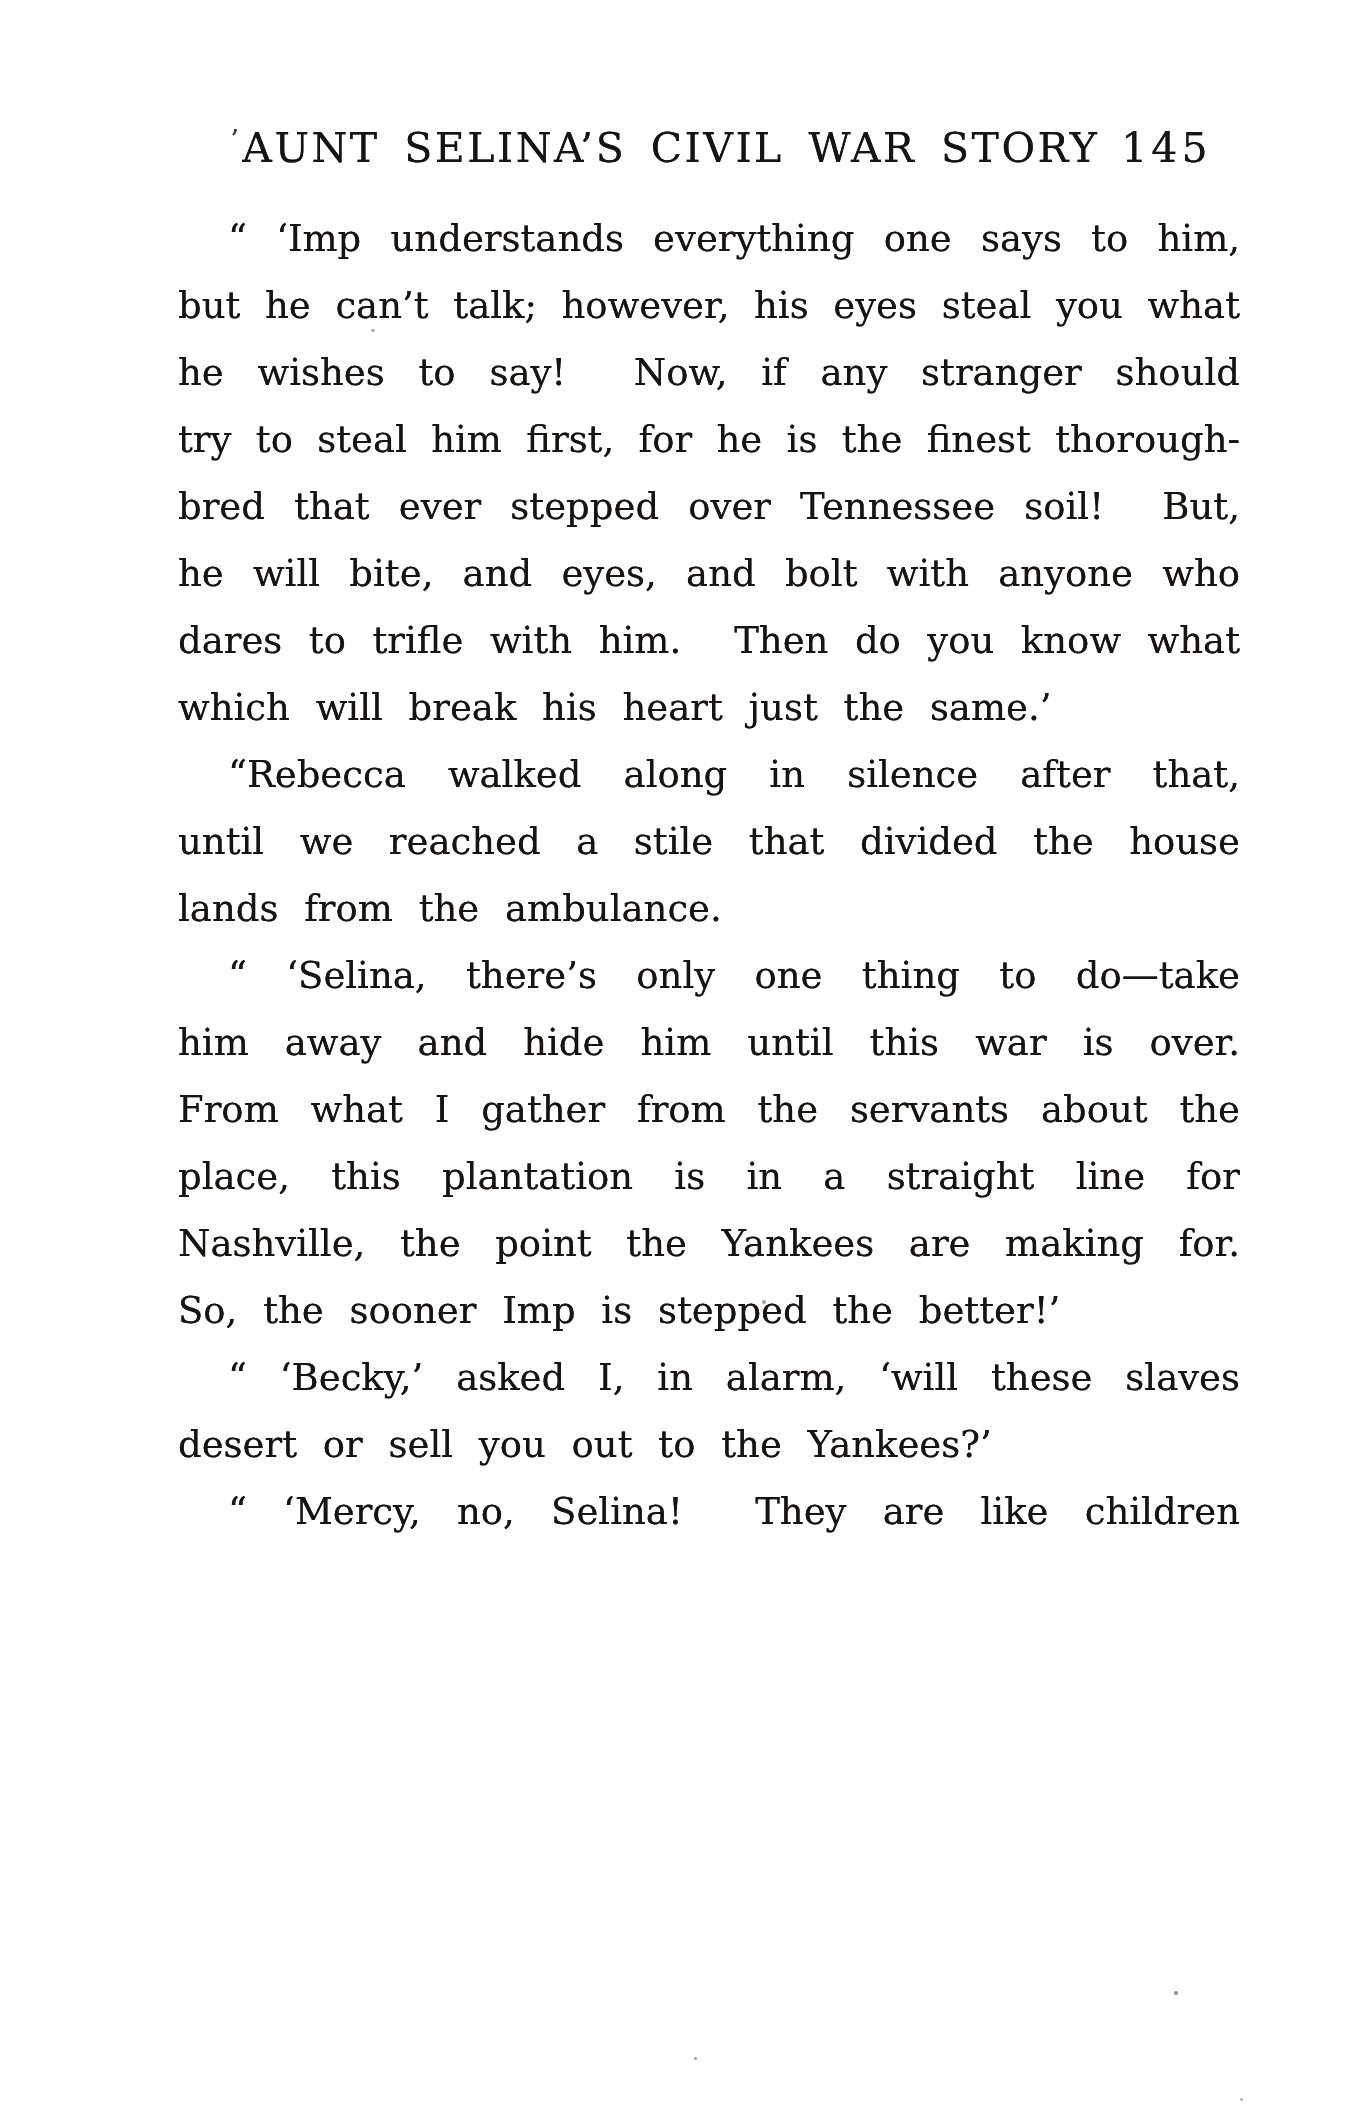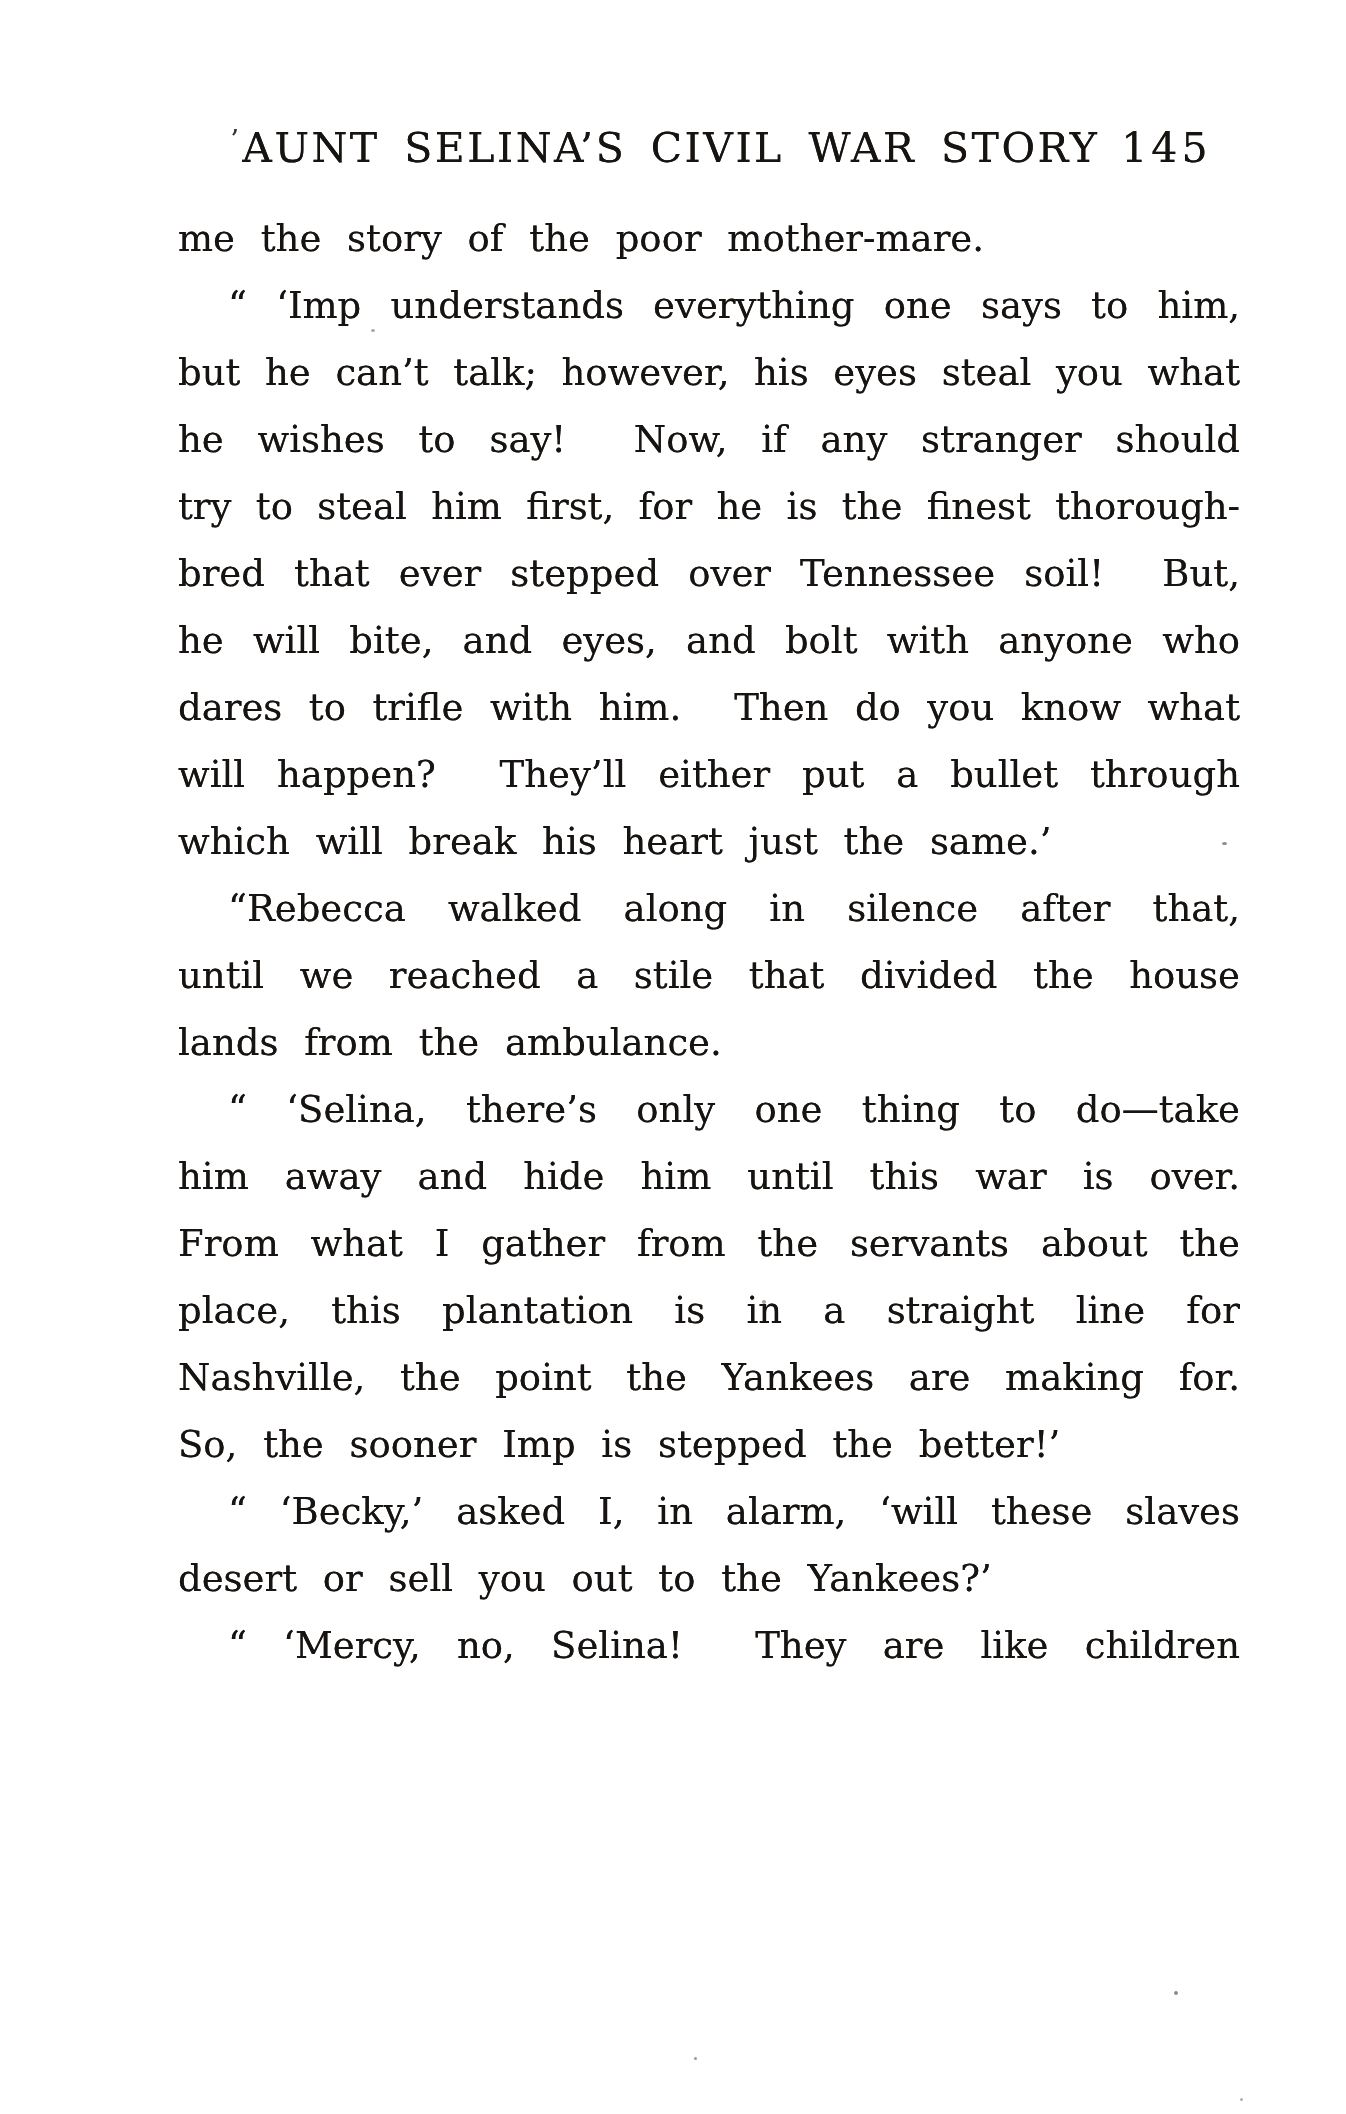--- a/index.html
+++ b/index.html
@@ -58,29 +58,27 @@
 </head>
 <body>
 
 <div class="page">
 
   <div class="running-head">
     <span class="stray-mark">’</span><span>AUNT SELINA’S CIVIL WAR STORY</span><span class="page-num">145</span>
   </div>
 
   <div class="body-text">
-      <div class="line end">me the story of the poor mother-mare.</div>
       <div class="line indent">“ ‘Imp understands everything one says to him,</div>
       <div class="line">but he can’t talk; however, his eyes steal you what</div>
       <div class="line">he wishes to say!&nbsp; Now, if any stranger should</div>
       <div class="line">try to steal him first, for he is the finest thorough-</div>
       <div class="line">bred that ever stepped over Tennessee soil!&nbsp; But,</div>
       <div class="line">he will bite, and eyes, and bolt with anyone who</div>
       <div class="line">dares to trifle with him.&nbsp; Then do you know what</div>
-      <div class="line">will happen?&nbsp; They’ll either put a bullet through</div>
       <div class="line end">which will break his heart just the same.’</div>
       <div class="line indent">“Rebecca walked along in silence after that,</div>
       <div class="line">until we reached a stile that divided the house</div>
       <div class="line end">lands from the ambulance.</div>
       <div class="line indent">“ ‘Selina, there’s only one thing to do—take</div>
       <div class="line">him away and hide him until this war is over.</div>
       <div class="line">From what I gather from the servants about the</div>
       <div class="line">place, this plantation is in a straight line for</div>
       <div class="line">Nashville, the point the Yankees are making for.</div>
       <div class="line end">So, the sooner Imp is stepped the better!’</div>

